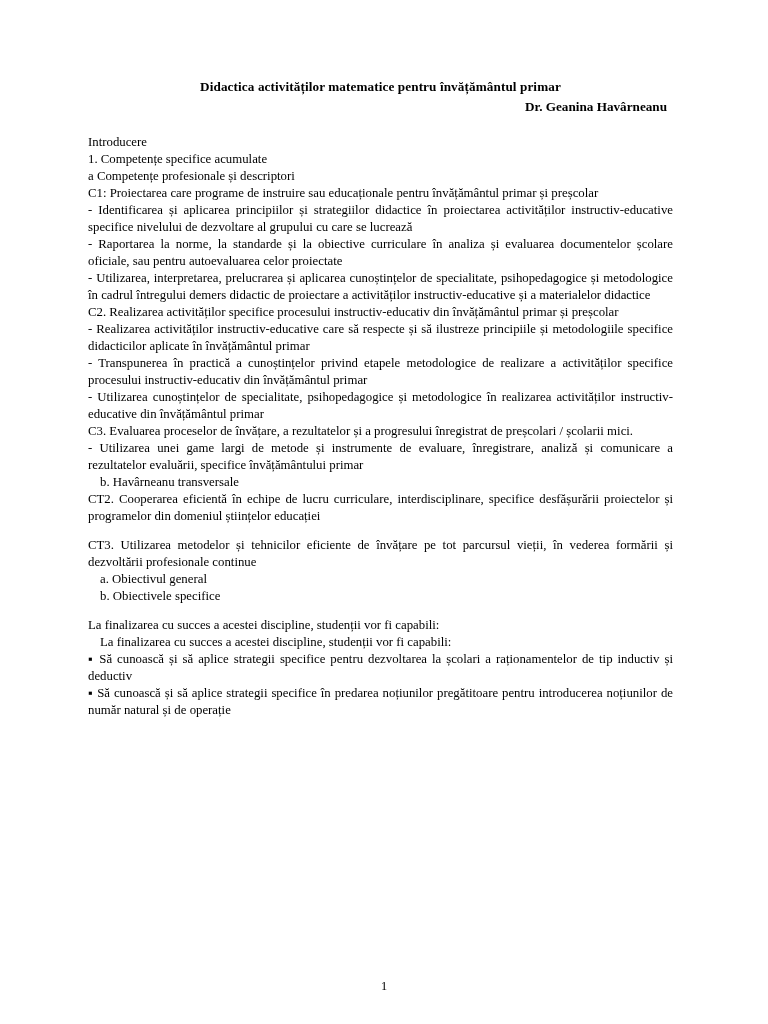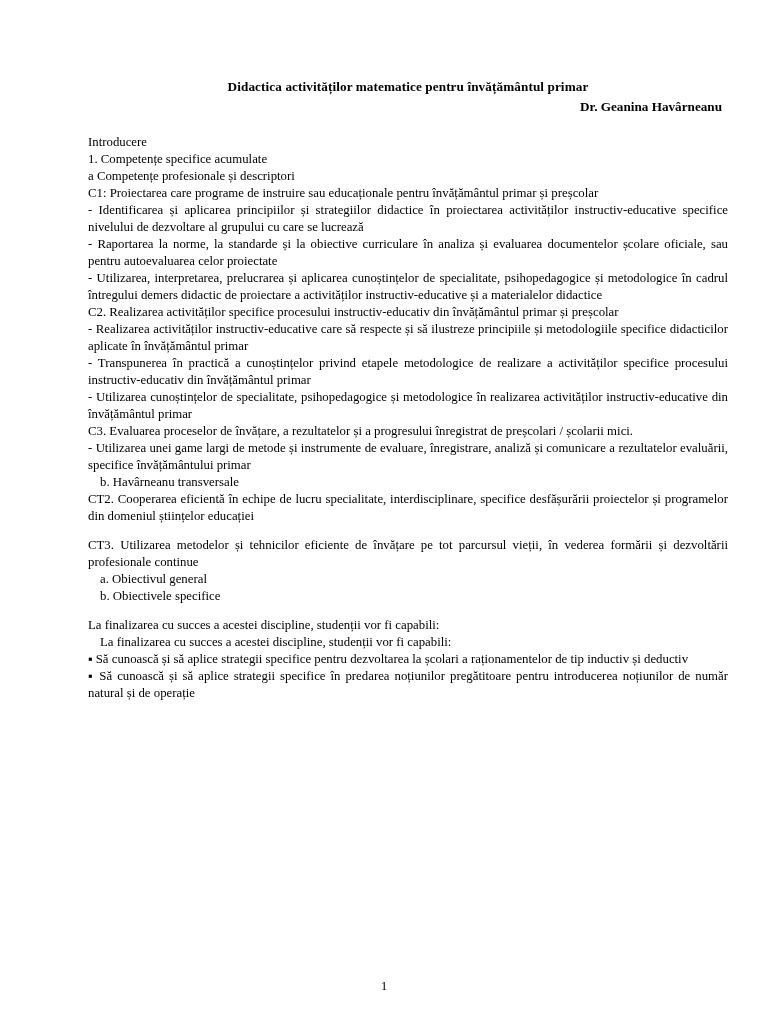--- a/index.html
+++ b/index.html
@@ -13,21 +13,21 @@
     font-family: "Liberation Serif", serif;
     color: #000000;
     position: relative;
     overflow: hidden;
   }
   .page {
     position: relative;
     width: 768px;
     height: 1024px;
     box-sizing: border-box;
-    padding: 78px 40px 0 88px;
+    padding: 78px 95px 0 88px;
     border-radius: 26px;
   }
   .doc-title {
     text-align: center;
     font-weight: bold;
     font-size: 13.2px;
     line-height: 1.35;
     margin: 0 0 2px 0;
     letter-spacing: 0.1px;
   }
@@ -86,21 +86,21 @@
   <p class="b just">C2.  Realizarea  activităților  specifice  procesului  instructiv-educativ  din  învățământul primar și preșcolar</p>
   <p class="just">-  Realizarea  activităților  instructiv-educative  care  să  respecte  și  să  ilustreze  principiile  și metodologiile specifice didacticilor aplicate în învățământul primar</p>
   <p class="just">- Transpunerea în practică a cunoștințelor privind etapele metodologice de realizare a activităților specifice procesului instructiv-educativ din învățământul primar</p>
   <p class="just">-  Utilizarea  cunoștințelor  de  specialitate,  psihopedagogice  și  metodologice  în  realizarea activităților instructiv-educative din învățământul primar</p>
 
   <p class="b just">C3.  Evaluarea  proceselor  de  învățare,  a  rezultatelor  și  a  progresului  înregistrat  de preșcolari / școlarii mici.</p>
   <p class="just">- Utilizarea unei game largi de metode și instrumente de evaluare, înregistrare, analiză și comunicare a rezultatelor evaluării, specifice învățământului primar</p>
 
   <p class="indent-sm">b. Havârneanu transversale</p>
 
-  <p class="b just">CT2.  Cooperarea  eficientă  în  echipe  de  lucru  specialitate,  interdisciplinare,  specifice desfășurării proiectelor și programelor din domeniul științelor educației</p>
+  <p class="b just">CT2.  Cooperarea  eficientă  în  echipe  de  lucru  curriculare,  interdisciplinare,  specifice desfășurării proiectelor și programelor din domeniul științelor educației</p>
 
   <div class="spacer"></div>
 
   <p class="b just">CT3.  Utilizarea  metodelor  și  tehnicilor  eficiente  de  învățare  pe  tot  parcursul  vieții,  în vederea formării și dezvoltării profesionale continue</p>
   <p class="indent-sm">a. Obiectivul general</p>
   <p class="indent-sm">b. Obiectivele specifice</p>
 
   <div class="spacer"></div>
 
   <p>La finalizarea cu succes a acestei discipline, studenții vor fi capabili:</p>

